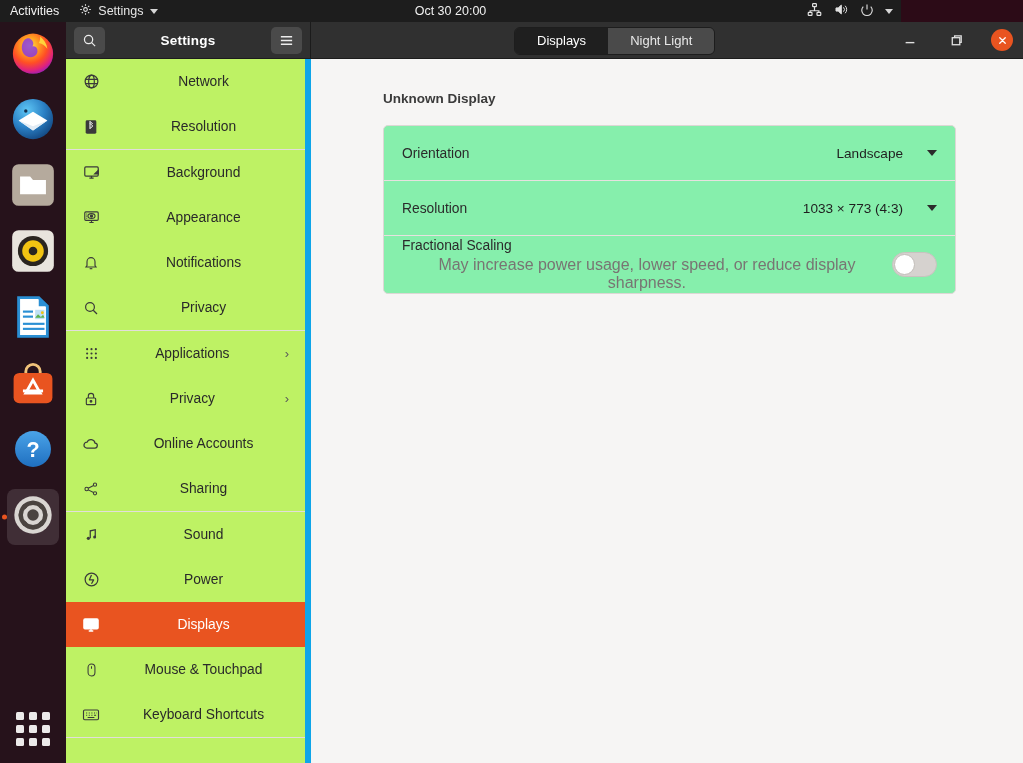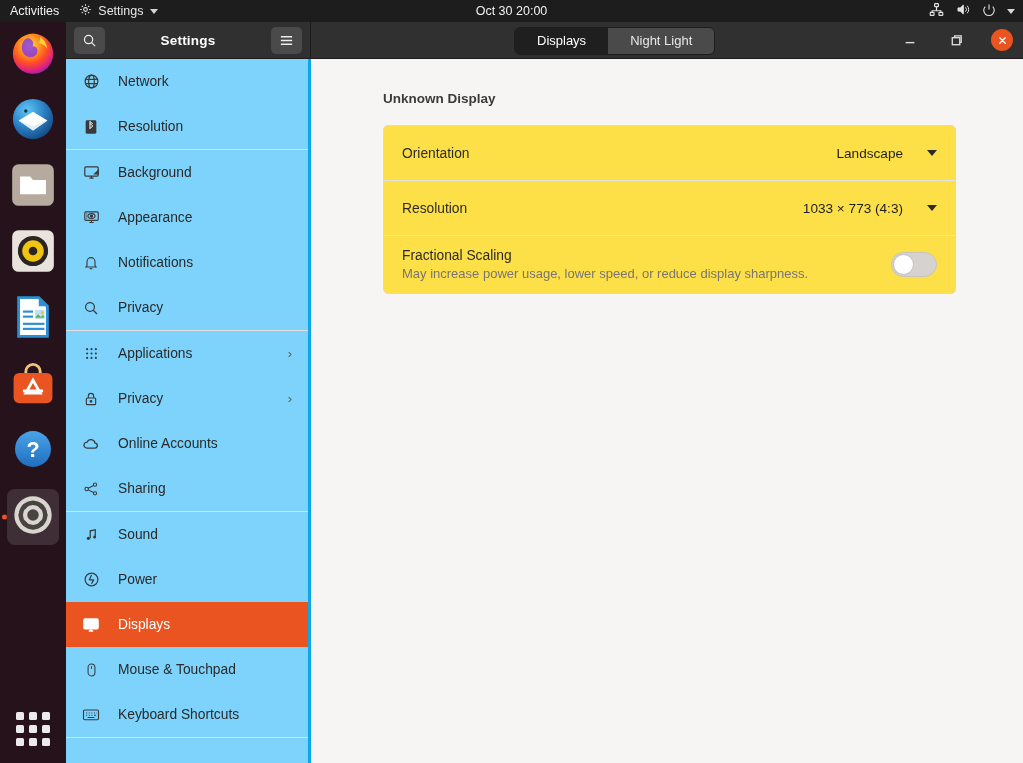--- a/index.html
+++ b/index.html
@@ -6,21 +6,21 @@
   html, body {
     width:1023px; height:763px;
     overflow:hidden;
     font-family:"Liberation Sans", sans-serif;
     background:#2c0b17;
   }
   #root { position:relative; width:1023px; height:763px; }
 
   
   .topbar {
-    position:absolute; left:0; top:0; width:1023px; height:22px;
+    position:absolute; left:0; top:0; width:901px; height:22px;
     background:#1d1d1d; color:#e6e6e6;
     display:flex; align-items:center;
     font-size:12.5px;
     z-index:40;
   }
   .topbar .activities { padding:0 12px 0 10px; color:#f2f2f2; }
   .topbar .appmenu { display:flex; align-items:center; gap:6px; padding:0 8px; }
   .topbar .clock {
     position:absolute; left:0; right:0; text-align:center;
     pointer-events:none; font-size:12.5px; color:#f0f0f0;
@@ -97,23 +97,23 @@
   .wc { width:22px; height:22px; display:flex; align-items:center; justify-content:center; cursor:pointer; }
   .wc-close {
     width:22px;height:22px;border-radius:50%;background:#e95420;
     display:flex;align-items:center;justify-content:center;cursor:pointer;
   }
 
   
   .body { display:flex; width:957px; height:704px; }
 
   .sidebar {
-    width:245px; height:704px; background:#7dd3fc;
-    border-right:3px solid #0ea5e9;
-    overflow:hidden; position:relative;
+    width:245px; height:704px; background:#bef264;
+    border-right:6px solid #0ea5e9;
+    overflow:hidden; position:relative;text-align:center;
   }
   .side-item {
     height:45px; display:flex; align-items:center;
     padding:0 16px 0 16px; gap:18px; cursor:pointer;
     color:#2a2a2a; font-size:13.8px;
   }
   .side-item .ico { width:18px; height:18px; display:flex; align-items:center; justify-content:center; flex:0 0 18px; }
   .side-item .lbl { flex:1; }
   .side-item .chev { color:#5a5a5a; font-size:13px; }
   .side-item.selected { background:#e95420; color:#ffffff; }
@@ -121,33 +121,33 @@
   .side-sep { height:1px; background:#e2dedb; margin:0; }
 
   .content {
     flex:1; height:704px; background:#f6f5f4;
     padding:32px 0 1px 72px;
   }
   .panel-title {
     font-size:13.5px; font-weight:bold; color:#3b3b3b; margin-bottom:19px;
   }
   .card {
-    width:573px; background:#fde047;
+    width:573px; background:#86efac;
     border:1px solid #dcd8d5; border-radius:5px; overflow:hidden;
   }
   .row {
     display:flex; align-items:center; justify-content:space-between;
     padding:0 18px; height:55px; border-bottom:1px solid #e6e2df;
   }
   .row:last-child { border-bottom:none; }
   .row-label { font-size:13.8px; color:#2b2b2b; }
   .row-value { font-size:13.6px; color:#1f1f1f; display:flex; align-items:center; gap:24px; }
   .caret { width:0;height:0;border-left:5px solid transparent;border-right:5px solid transparent;border-top:6px solid #2b2b2b; }
   .row.tall { height:57px; align-items:center; }
-  .sub { font-size:13px; color:#787573; margin-top:3px; }
+  .sub { font-size:16px; color:#787573; margin-top:3px;text-align:center; }
   .toggle {
     width:46px; height:25px; border-radius:13px;
     background:#d6d2cf; border:1px solid #c8c3bf; position:relative; cursor:pointer;
   }
   .toggle .knob {
     position:absolute; left:1px; top:1px; width:21px; height:21px; border-radius:50%;
     background:#ffffff; border:1px solid #c2bdb9;
   }
 </style>
 </head>

